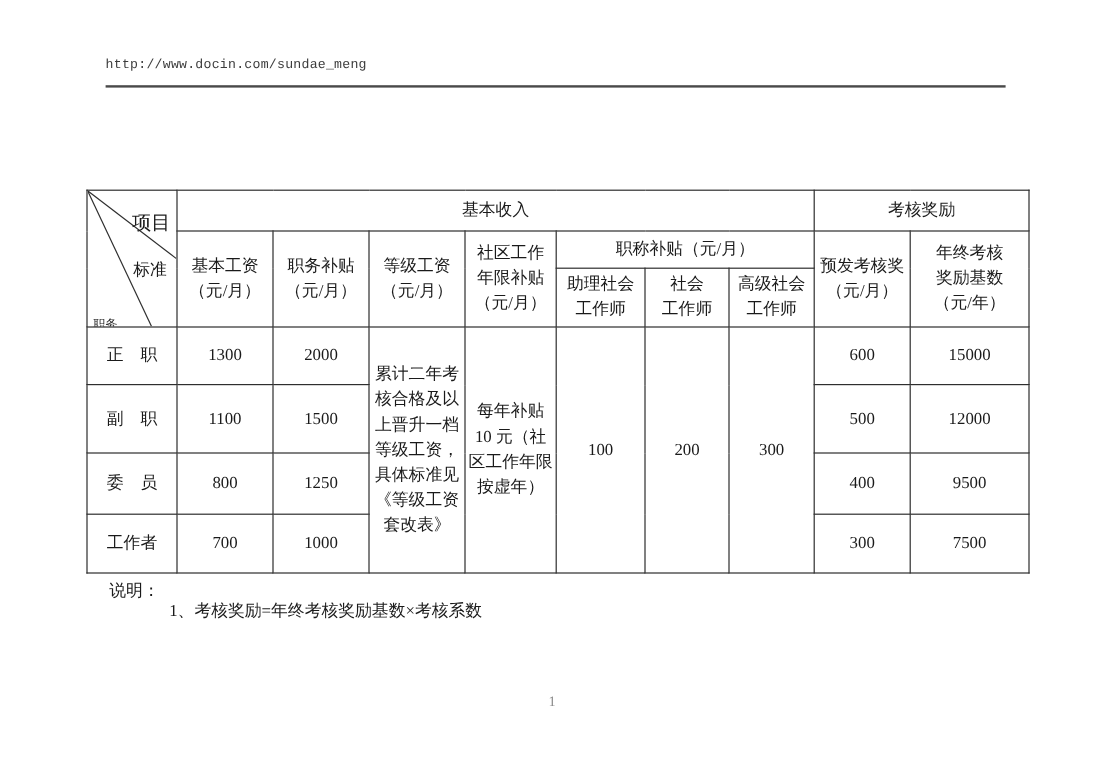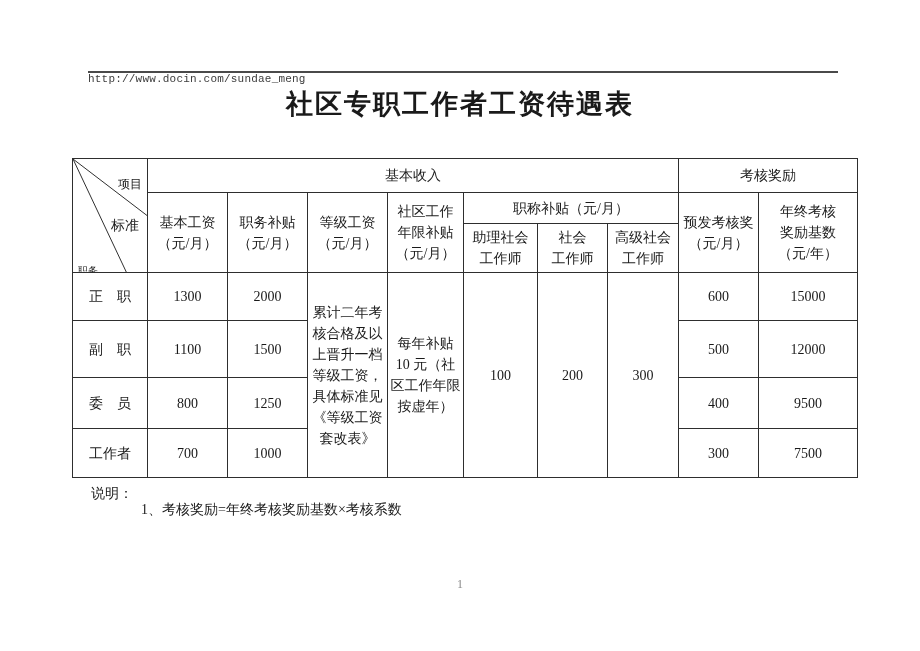--- a/index.html
+++ b/index.html
@@ -3,56 +3,55 @@
 <meta charset="utf-8">
 <style>
   html,body { margin:0; padding:0; }
   .page {
     position:relative; width:920px; height:651px; background:#ffffff;
     font-family:"Liberation Serif","DejaVu Serif",serif; color:#1a1a1a; overflow:hidden;
   }
   .url {
     position:absolute; left:88px; top:49px;
     font-family:"Liberation Mono","DejaVu Sans Mono",monospace;
-    font-size:11px; color:#3c3c3c; letter-spacing:0.2px;margin-top:24px;
+    font-size:11px; color:#3c3c3c; letter-spacing:0.2px;
   }
   .rule { position:absolute; left:88px; top:71px; width:750px; height:2px; background:#4a4a4a; }
   .title {
     position:absolute; left:0; right:0; top:86px; margin:0; text-align:center;
     font-size:27px; font-weight:bold; letter-spacing:2px;
   }
   table.tbl {
     position:absolute; left:72px; top:158px; width:785px;
     border-collapse:collapse; table-layout:fixed;
   }
   table.tbl td {
     border:1px solid #2e2e2e; text-align:center; vertical-align:middle;
     font-size:14px; padding:0; line-height:1.5; overflow:hidden;
   }
   .preline { white-space:pre-line; }
   .note-cell { line-height:1.85; font-size:13.5px; }
   .diag-cell { position:relative; }
   .diag-svg { position:absolute; left:0; top:0; width:100%; height:100%; }
   .diag-svg line { stroke:#2e2e2e; stroke-width:1; }
-  .corner-top { position:absolute; top:16px; right:5px; font-size:12px; }
+  .corner-top { position:absolute; top:16px; right:5px; font-size:16px; }
   .corner-mid { position:absolute; top:56px; left:38px; font-size:14px; }
   .corner-bot { position:absolute; top:104px; left:5px; font-size:10px;font-family:Liberation Serif, serif; }
   .notes-label { position:absolute; left:91px; top:483px; font-size:14px; line-height:22px; }
   .notes-items { position:absolute; left:141px; top:483px; font-size:14px; }
   .notes-items div { height:22px; line-height:22px; white-space:nowrap;margin-top:16px; }
   .pagenum { position:absolute; left:0; right:0; top:577px; text-align:center; font-size:12px; color:#8a8a8a; }
 </style>
 </head>
 <body>
 
 <div class="page">
 
   <div class="url">http://www.docin.com/sundae_meng</div>
   <div class="rule"></div>
-  <h1 class="title">社区专职工作者工资待遇表</h1>
 
   <table class="tbl">
     <colgroup>
       <col style="width:75px">
         <col style="width:80px">
         <col style="width:80px">
         <col style="width:80px">
       <col style="width:76px">
         <col style="width:74px">
         <col style="width:70px">

